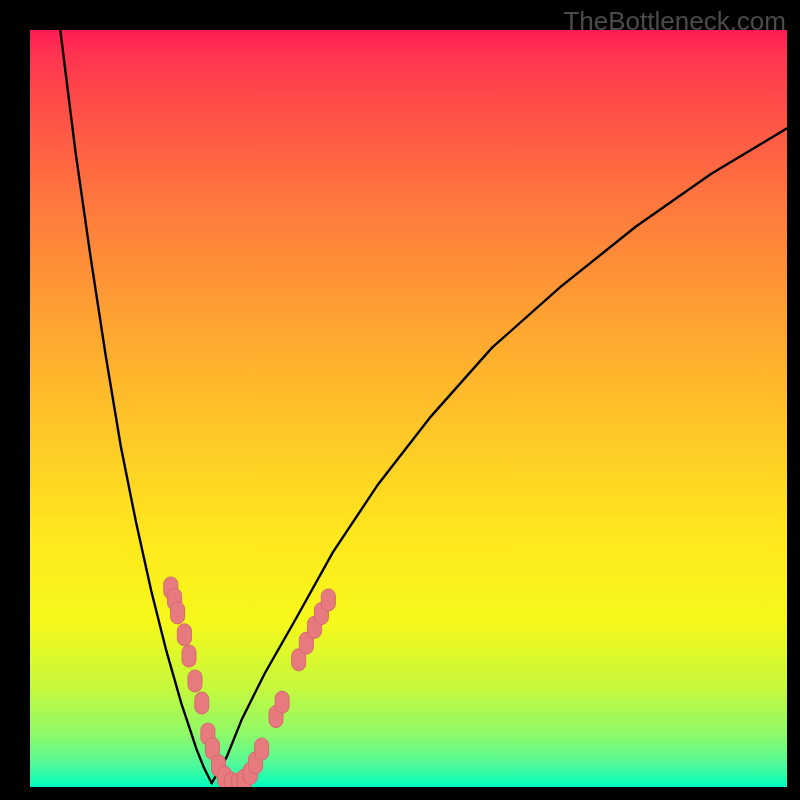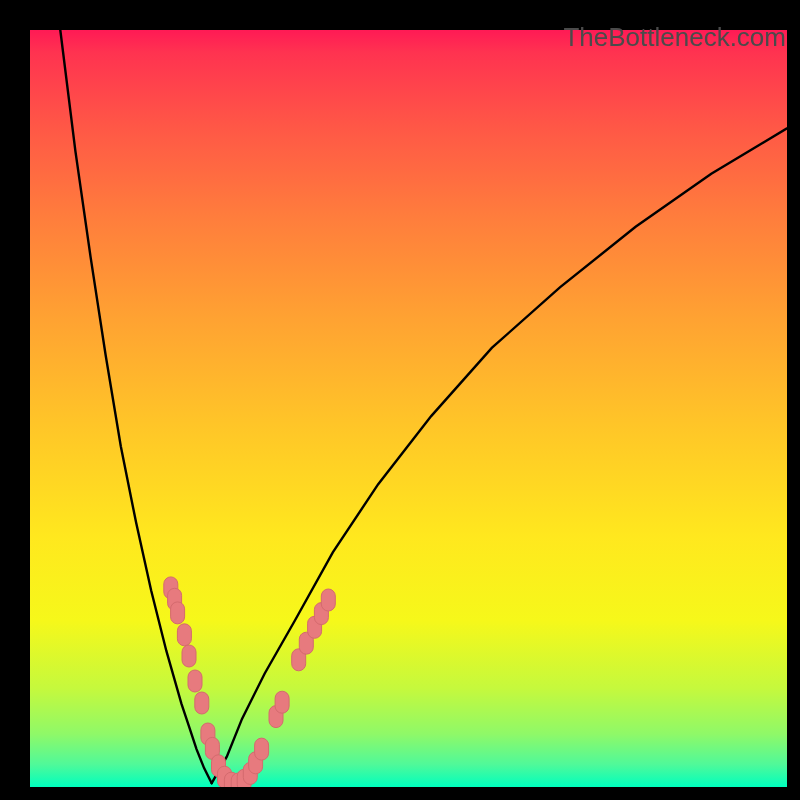--- a/index.html
+++ b/index.html
@@ -50,21 +50,20 @@
   }
   .watermark {
     position: absolute;
     top: 6px;
     right: 14px;
     color: #4b4b4b;
     font-size: 26px;
     font-weight: 500;
     letter-spacing: 0px;
     user-select: none;
-    margin-top: 16px;
   }
   svg.curves {
     position: absolute;
     left: 0;
     top: 0;
   }
 </style>
 </head>
 <body>
 

